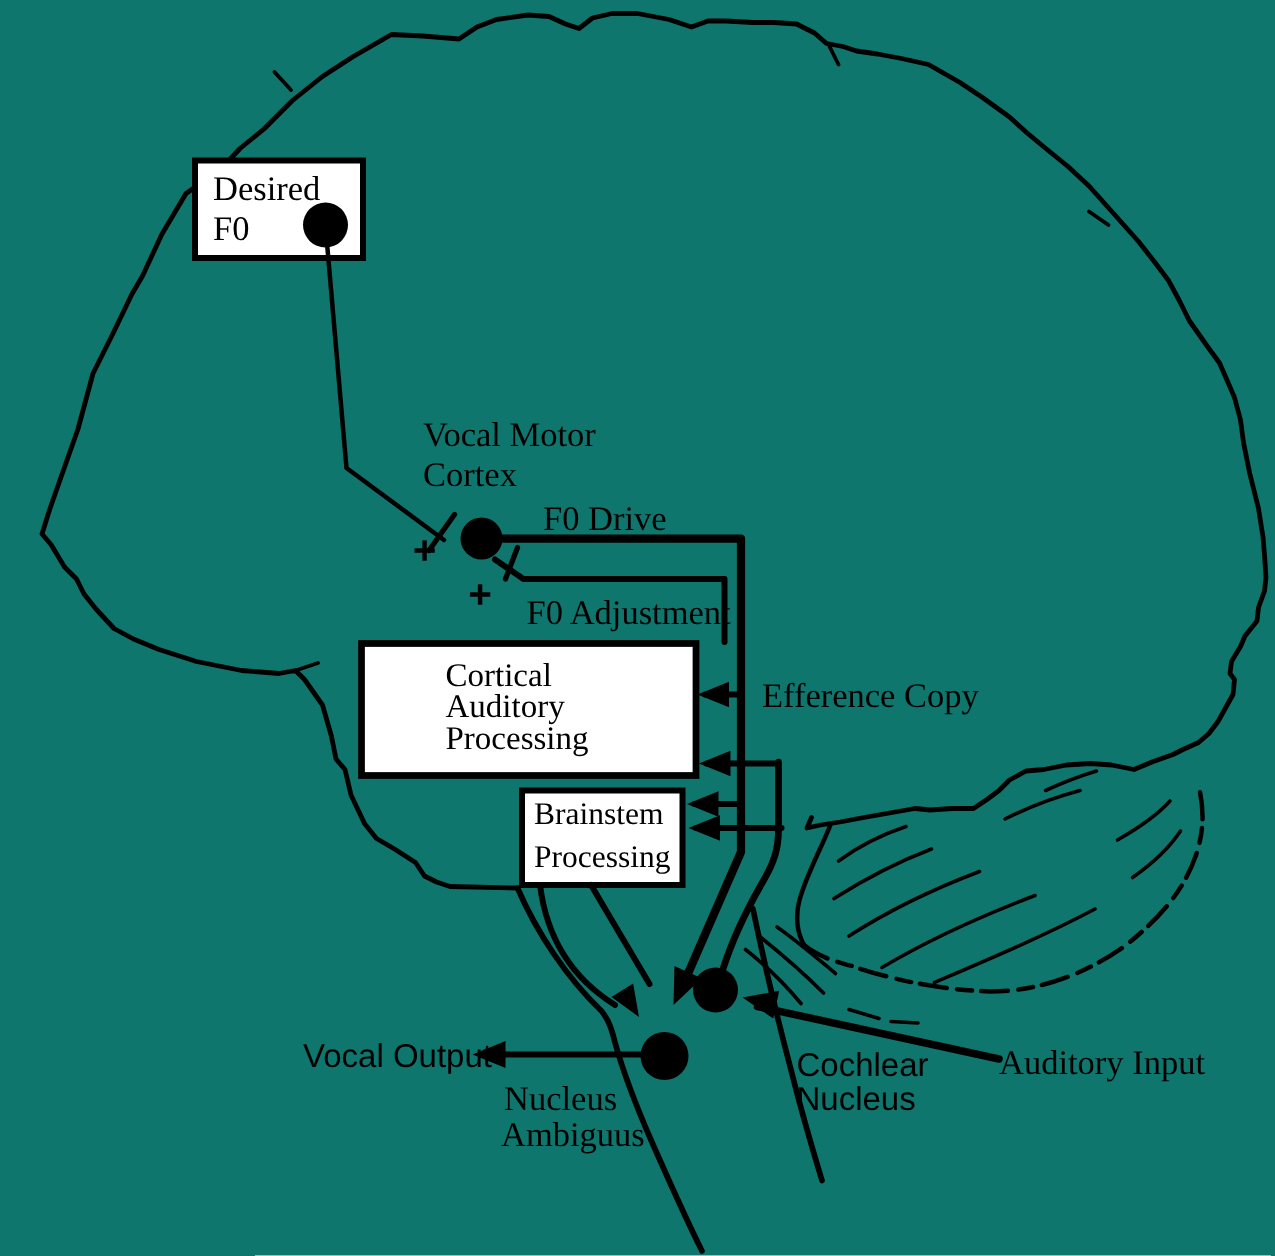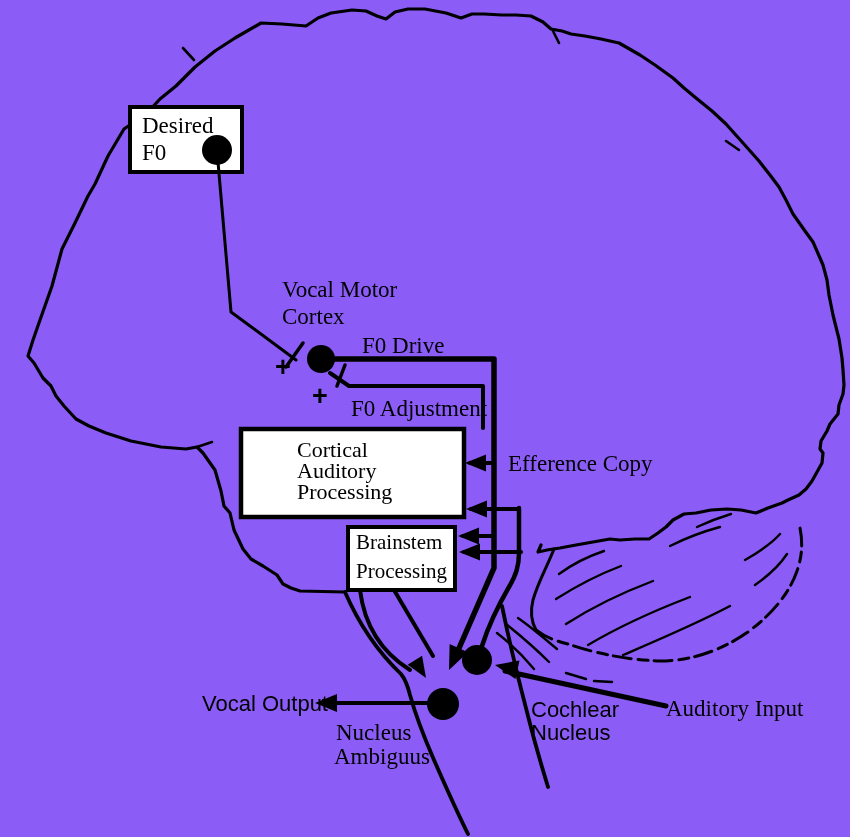--- a/index.html
+++ b/index.html
@@ -1,17 +1,17 @@
 <!DOCTYPE html>
 <html><head>
 <meta charset="utf-8">
 <style>
   html,body{margin:0;padding:0;background:#ffffff;}
   .stage{
-    position:relative;width:850px;height:837px;background:#8b5cf6;overflow:hidden;
+    position:relative;width:850px;height:837px;background:#0f766e;overflow:hidden;
     font-family:"Liberation Serif", serif;
   }
   svg{display:block;}
   .ink-line{stroke:#000000;fill:none;stroke-linecap:round;stroke-linejoin:round;}
   .ink-fill{fill:#000000;stroke:none;}
   .box{fill:#ffffff;stroke:#000000;}
   .serif-label{font-family:"Liberation Serif", serif;font-size:23px;fill:#000000;}
   .serif-small{font-family:"Liberation Serif", serif;font-size:22px;fill:#000000;}
   .serif-box{font-family:"Liberation Serif", serif;font-size:21px;fill:#000000;}
   .sans-label{font-family:"Liberation Sans", sans-serif;font-size:22px;fill:#000000;}

